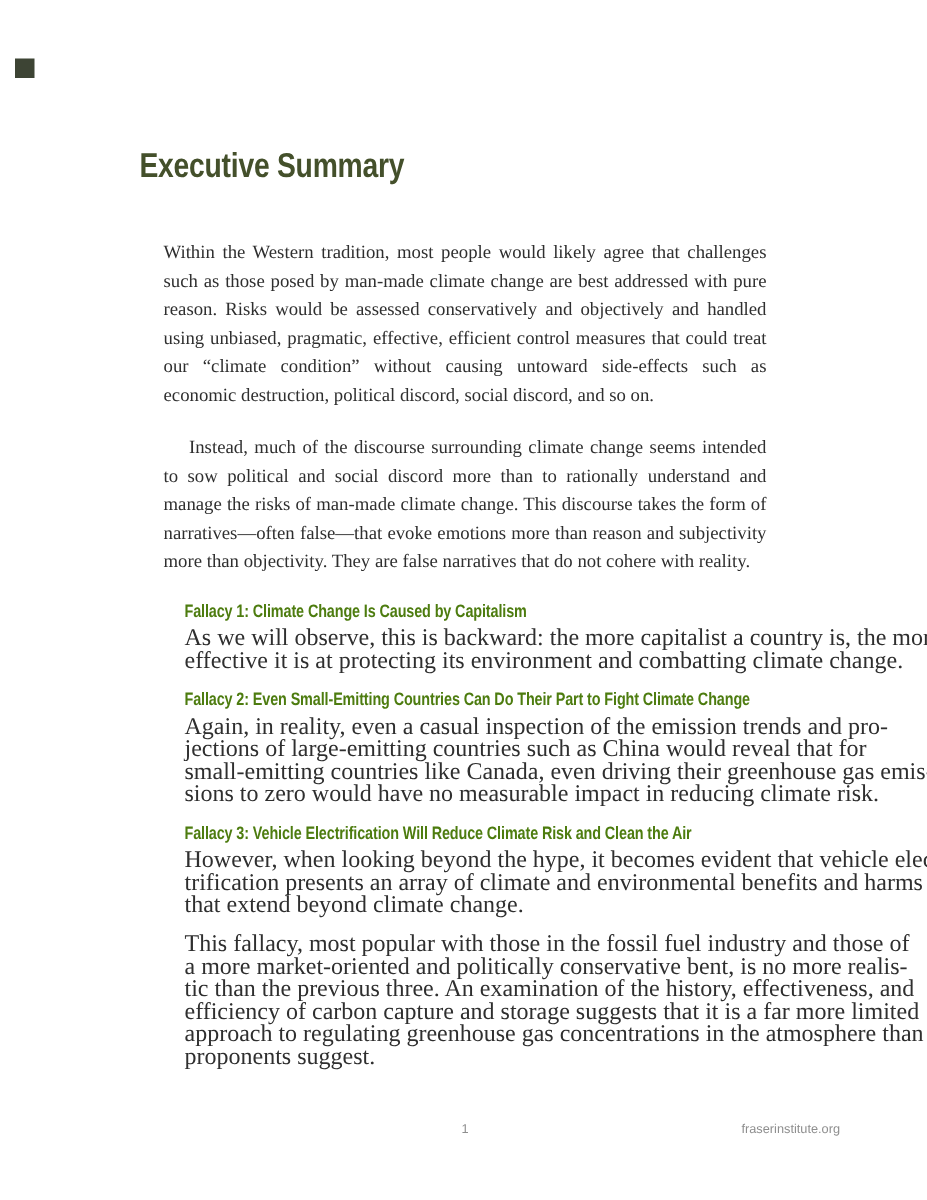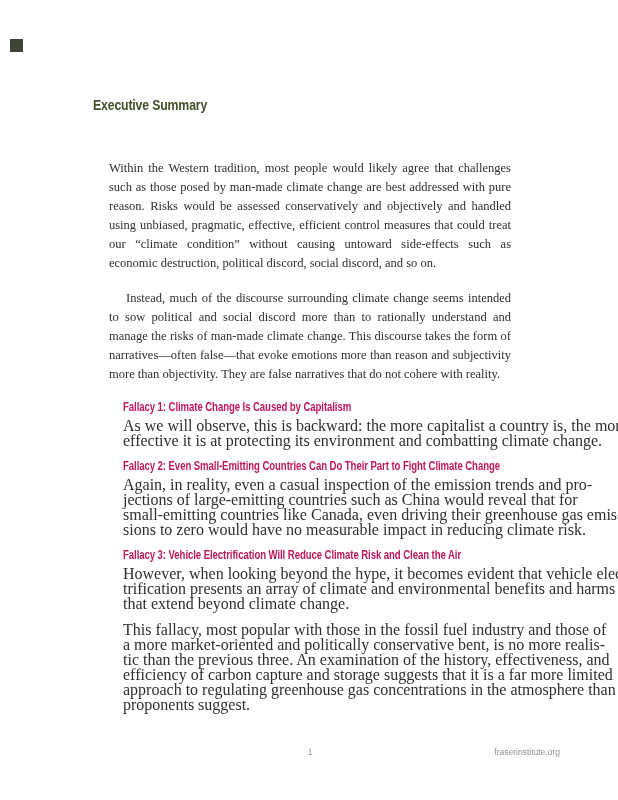--- a/index.html
+++ b/index.html
@@ -23,21 +23,21 @@
     height: 13px;
     background: #3d4434;
   }
   .section-title {
     position: absolute;
     left: 93px;
     top: 85px;
     color: #44502b;
     font-family: "Liberation Sans", sans-serif;
     font-weight: bold;
-    font-size: 15px;
+    font-size: 23px;
     line-height: 20px;
     white-space: nowrap;
     text-align: center;
   }
   .section-title .squeeze {
     display: inline-block;
     transform: scaleX(0.82);
     transform-origin: 0 50%;
     letter-spacing: -0.2px;
   }
@@ -59,21 +59,21 @@
   }
   .fallacies {
     margin-top: 5px;
     margin-left: 30px;
     width: 404px;
   }
   .fallacy {
     margin-top: 11px;
   }
   .fallacy-heading {
-    color: #be185d;
+    color: #4d7c0f;
     font-family: "Liberation Sans", sans-serif;
     font-weight: bold;
     font-size: 12px;
     line-height: 15px;
     white-space: nowrap;
     margin-bottom: 3px;
   }
   .fallacy-heading .squeeze {
     display: inline-block;
     transform: scaleX(0.80);

